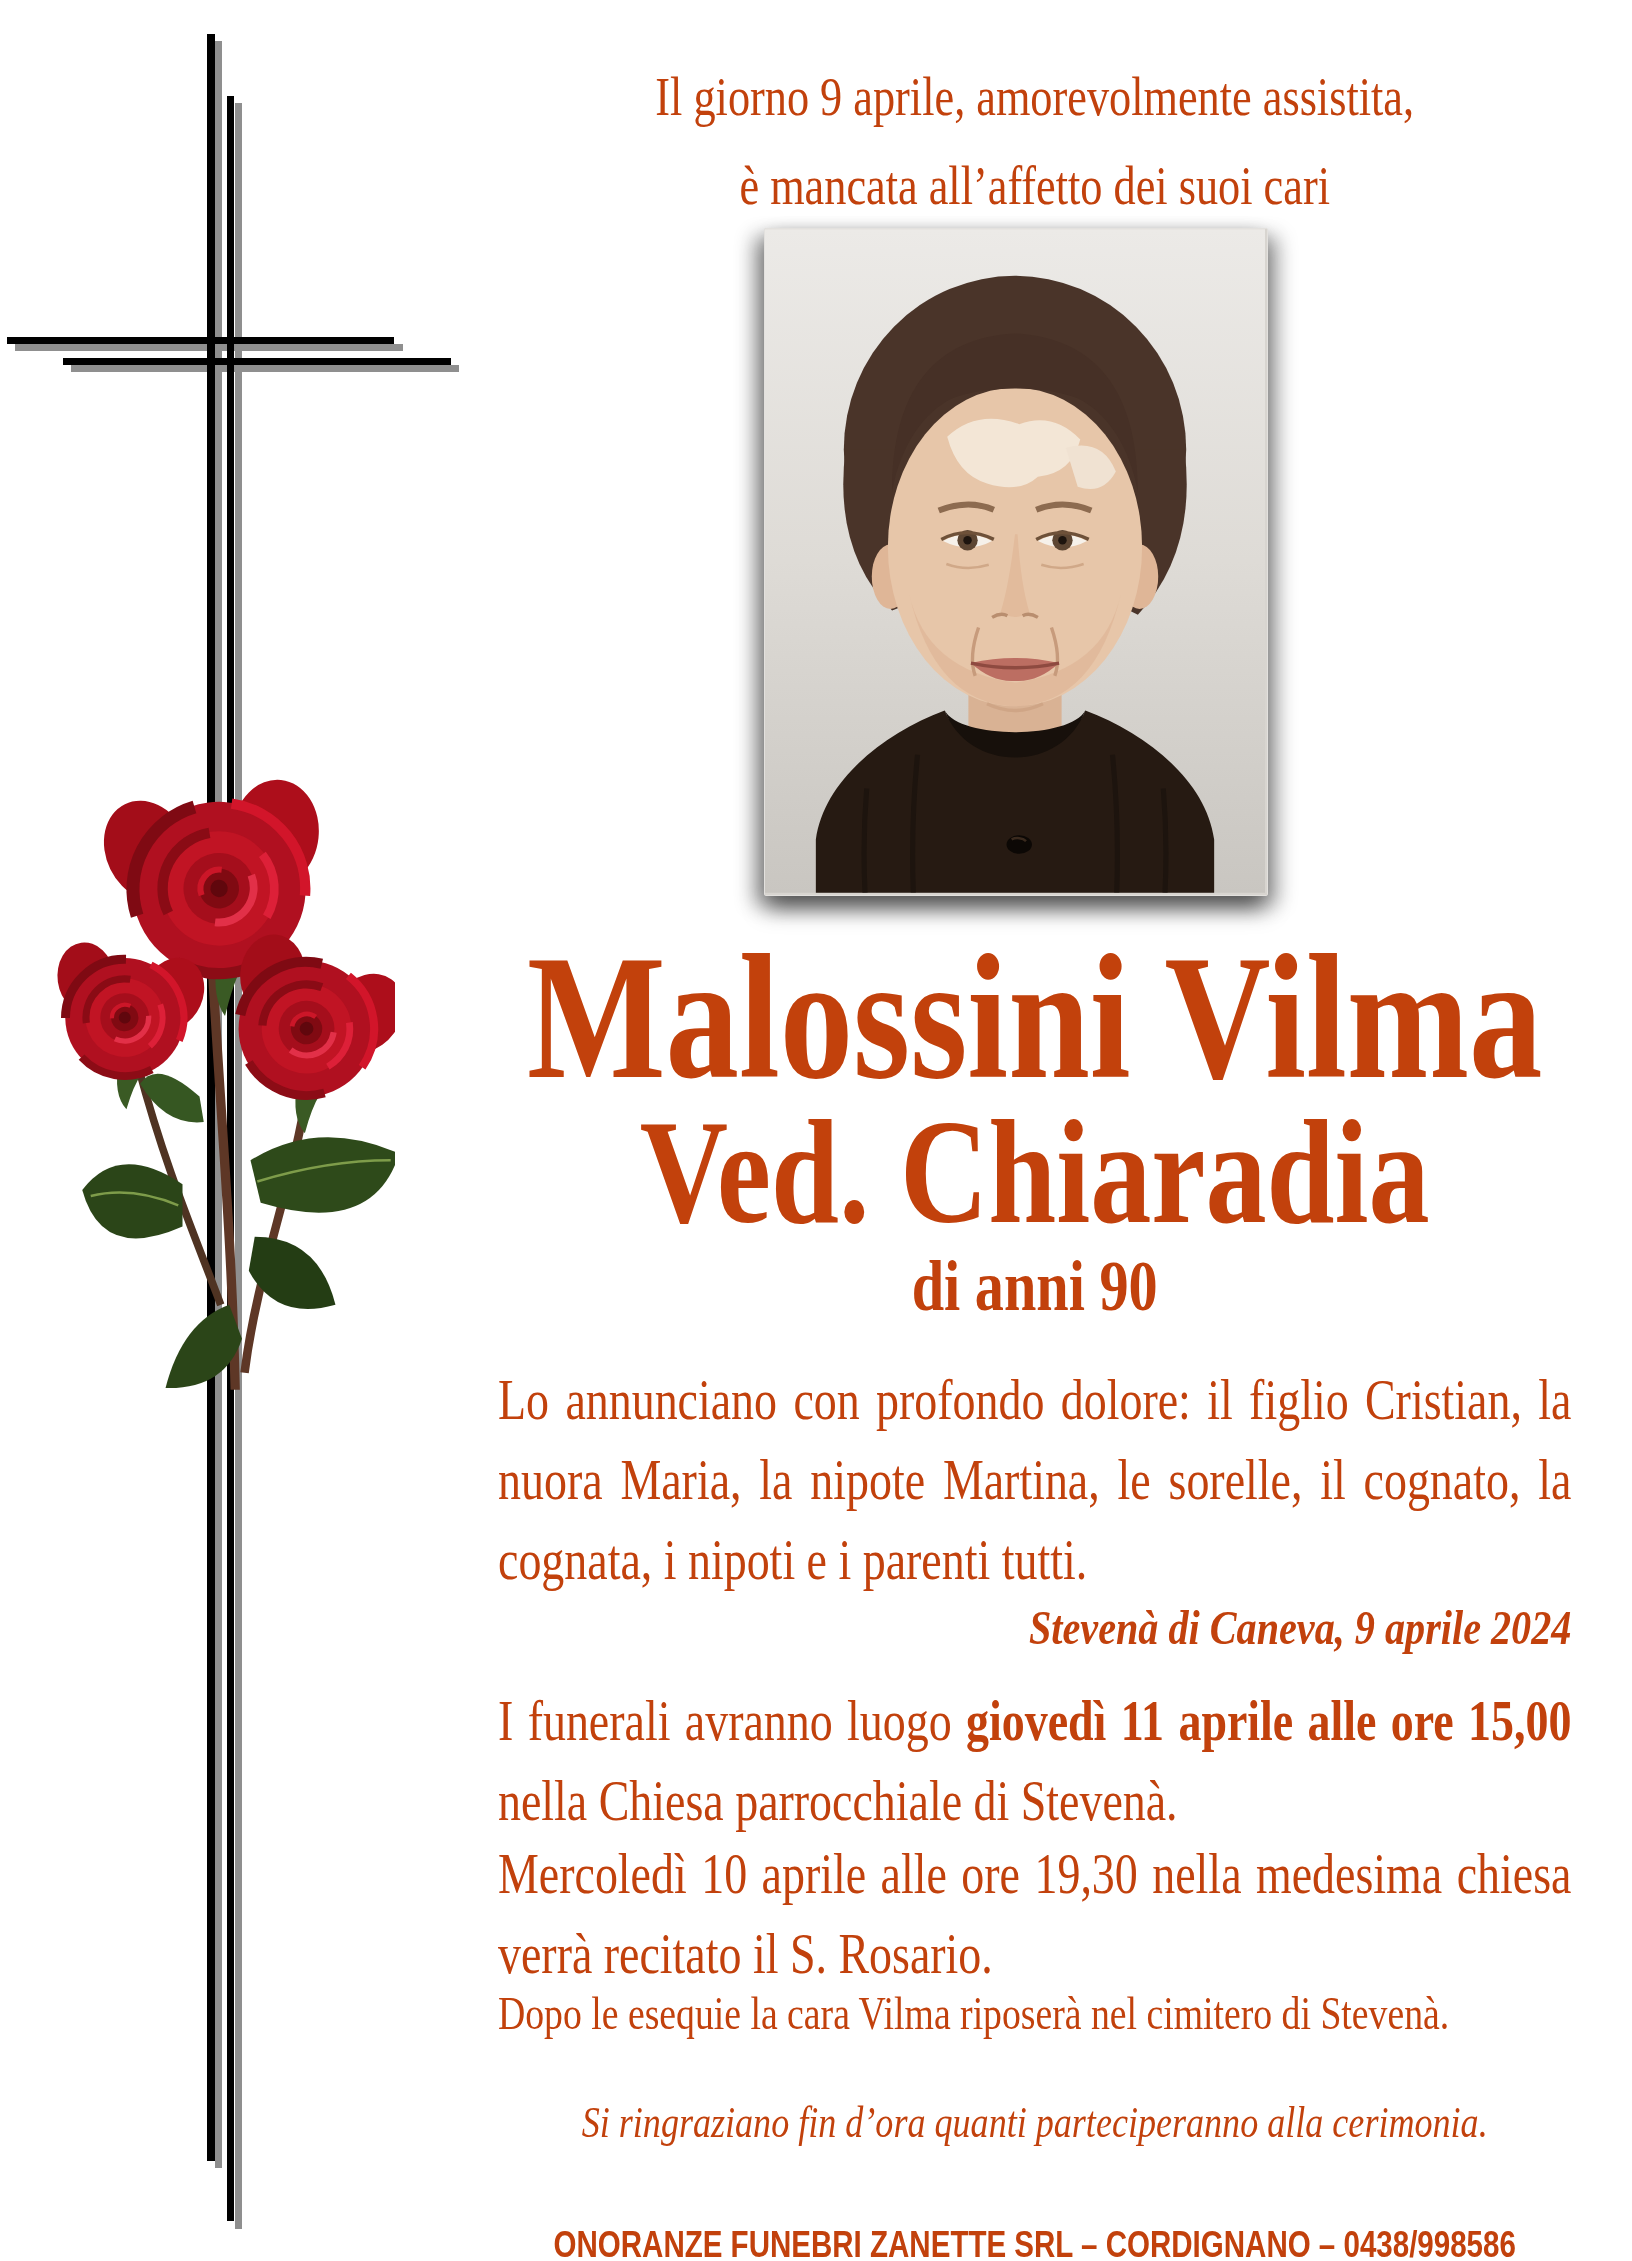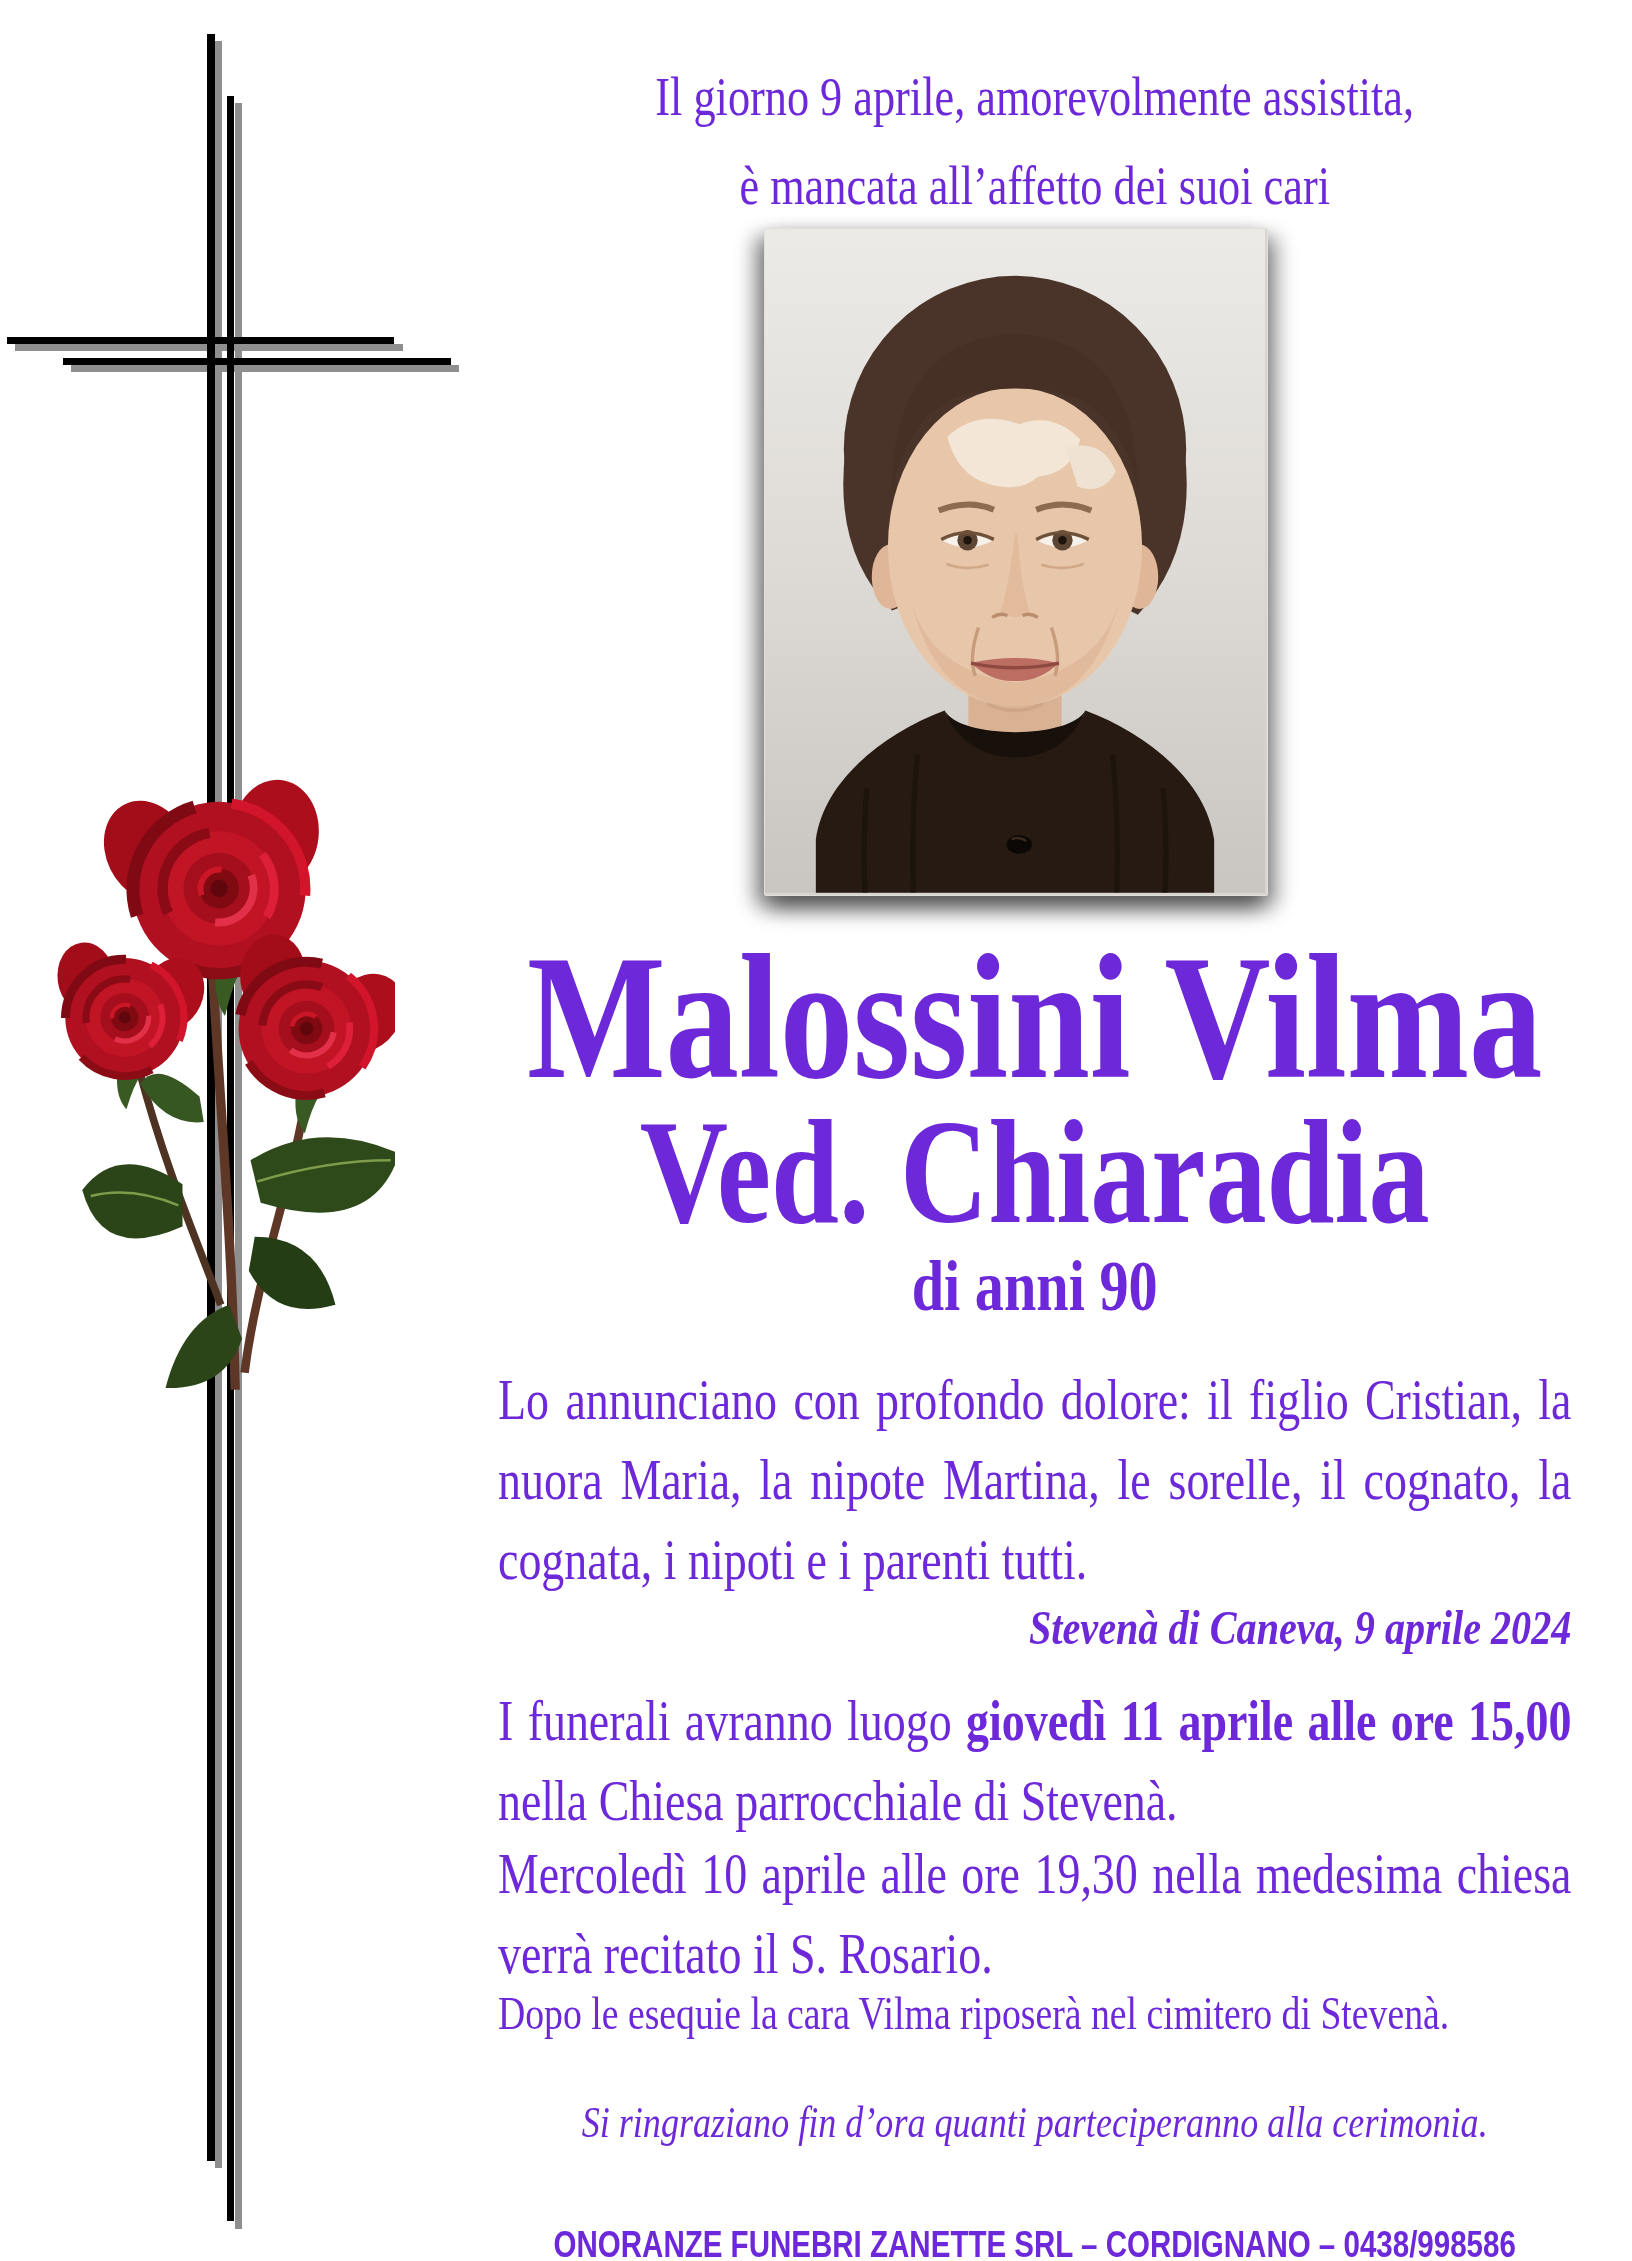--- a/index.html
+++ b/index.html
@@ -1,17 +1,17 @@
 <!DOCTYPE html>
 <html style="font-size:13.6px"><head>
 <meta charset="utf-8">
 <style>
   html,body{margin:0;padding:0;background:#fff;}
   .page{position:relative;width:1632px;height:2261px;background:#ffffff;overflow:hidden;
-        font-family:"Liberation Serif", serif;color:#6d28d9;}
+        font-family:"Liberation Serif", serif;color:#c2410c;}
   
   .bar{position:absolute;}
   .bar.gray{background:#8f8f8f;z-index:1;}
   .bar.black{background:#000000;z-index:2;}
   .v1b{left:207px;top:34px;width:7.7px;height:2127px;}
   .v1g{left:215px;top:41px;width:6.8px;height:2127px;}
   .v2b{left:227px;top:96px;width:6.8px;height:2125px;}
   .v2g{left:235px;top:103px;width:6.8px;height:2126px;}
   .h1b{left:6.8px;top:337px;width:387px;height:6.8px;}
   .h1g{left:14.5px;top:344px;width:388px;height:6.8px;}

